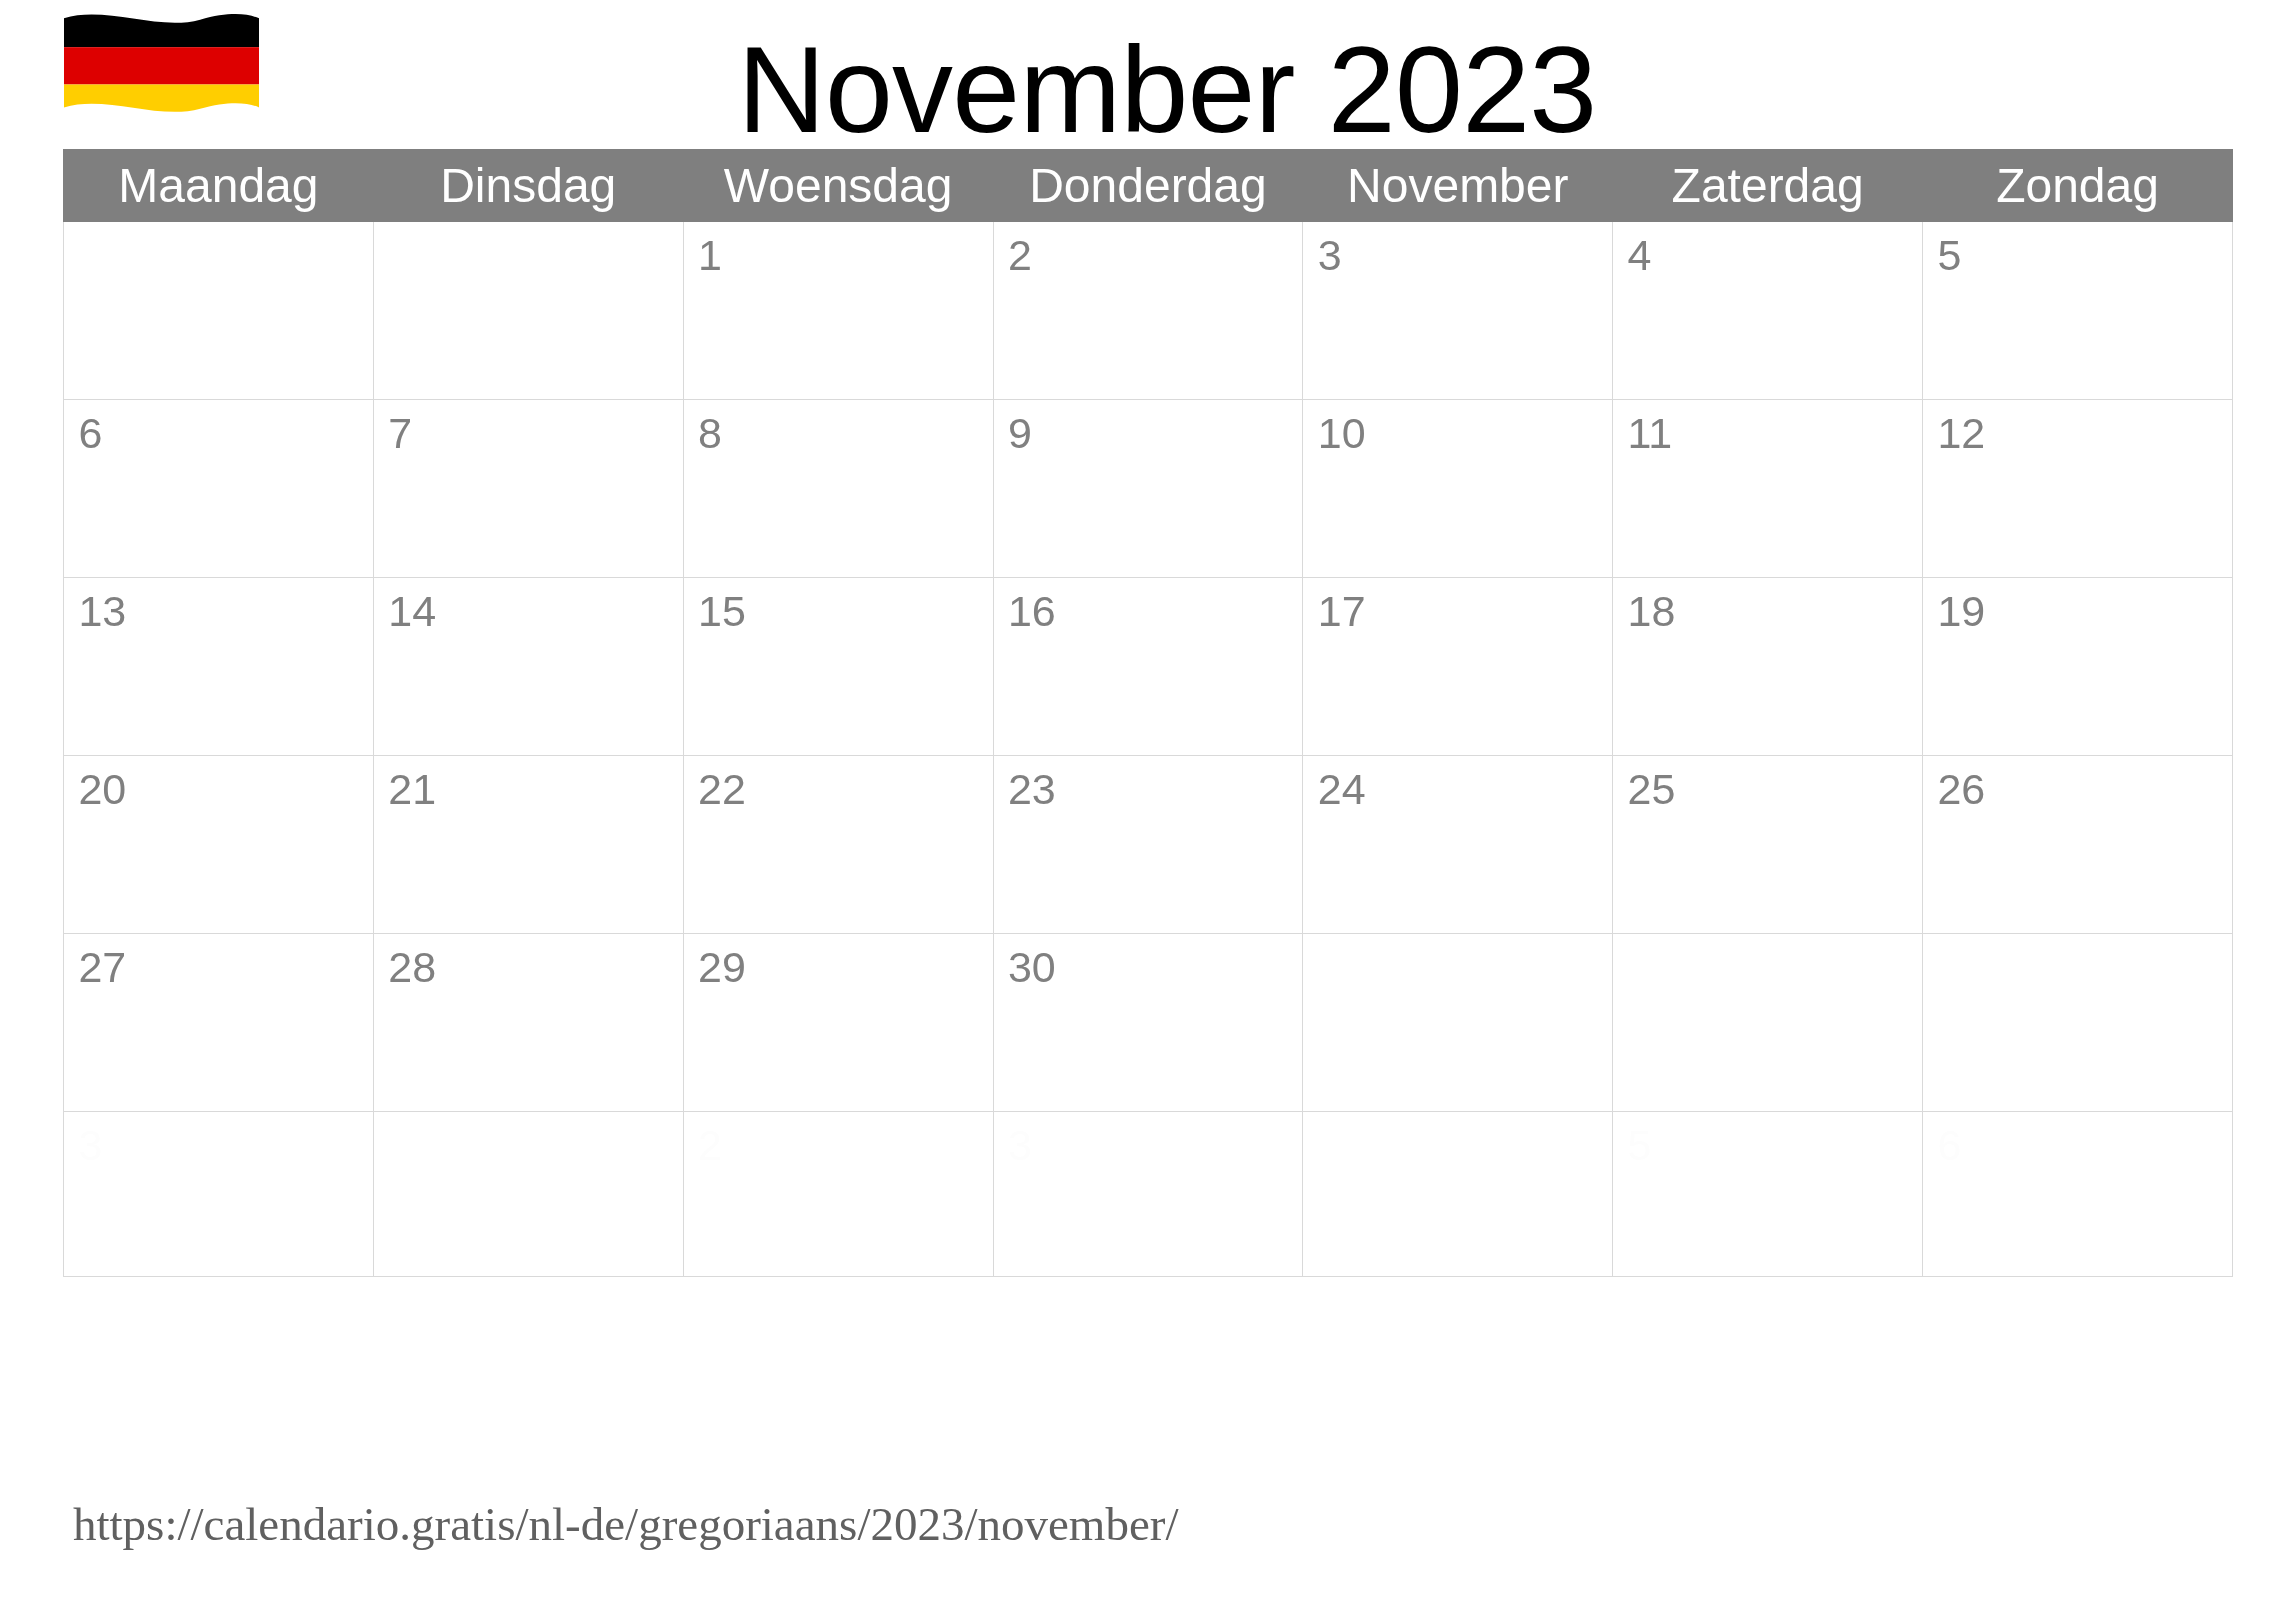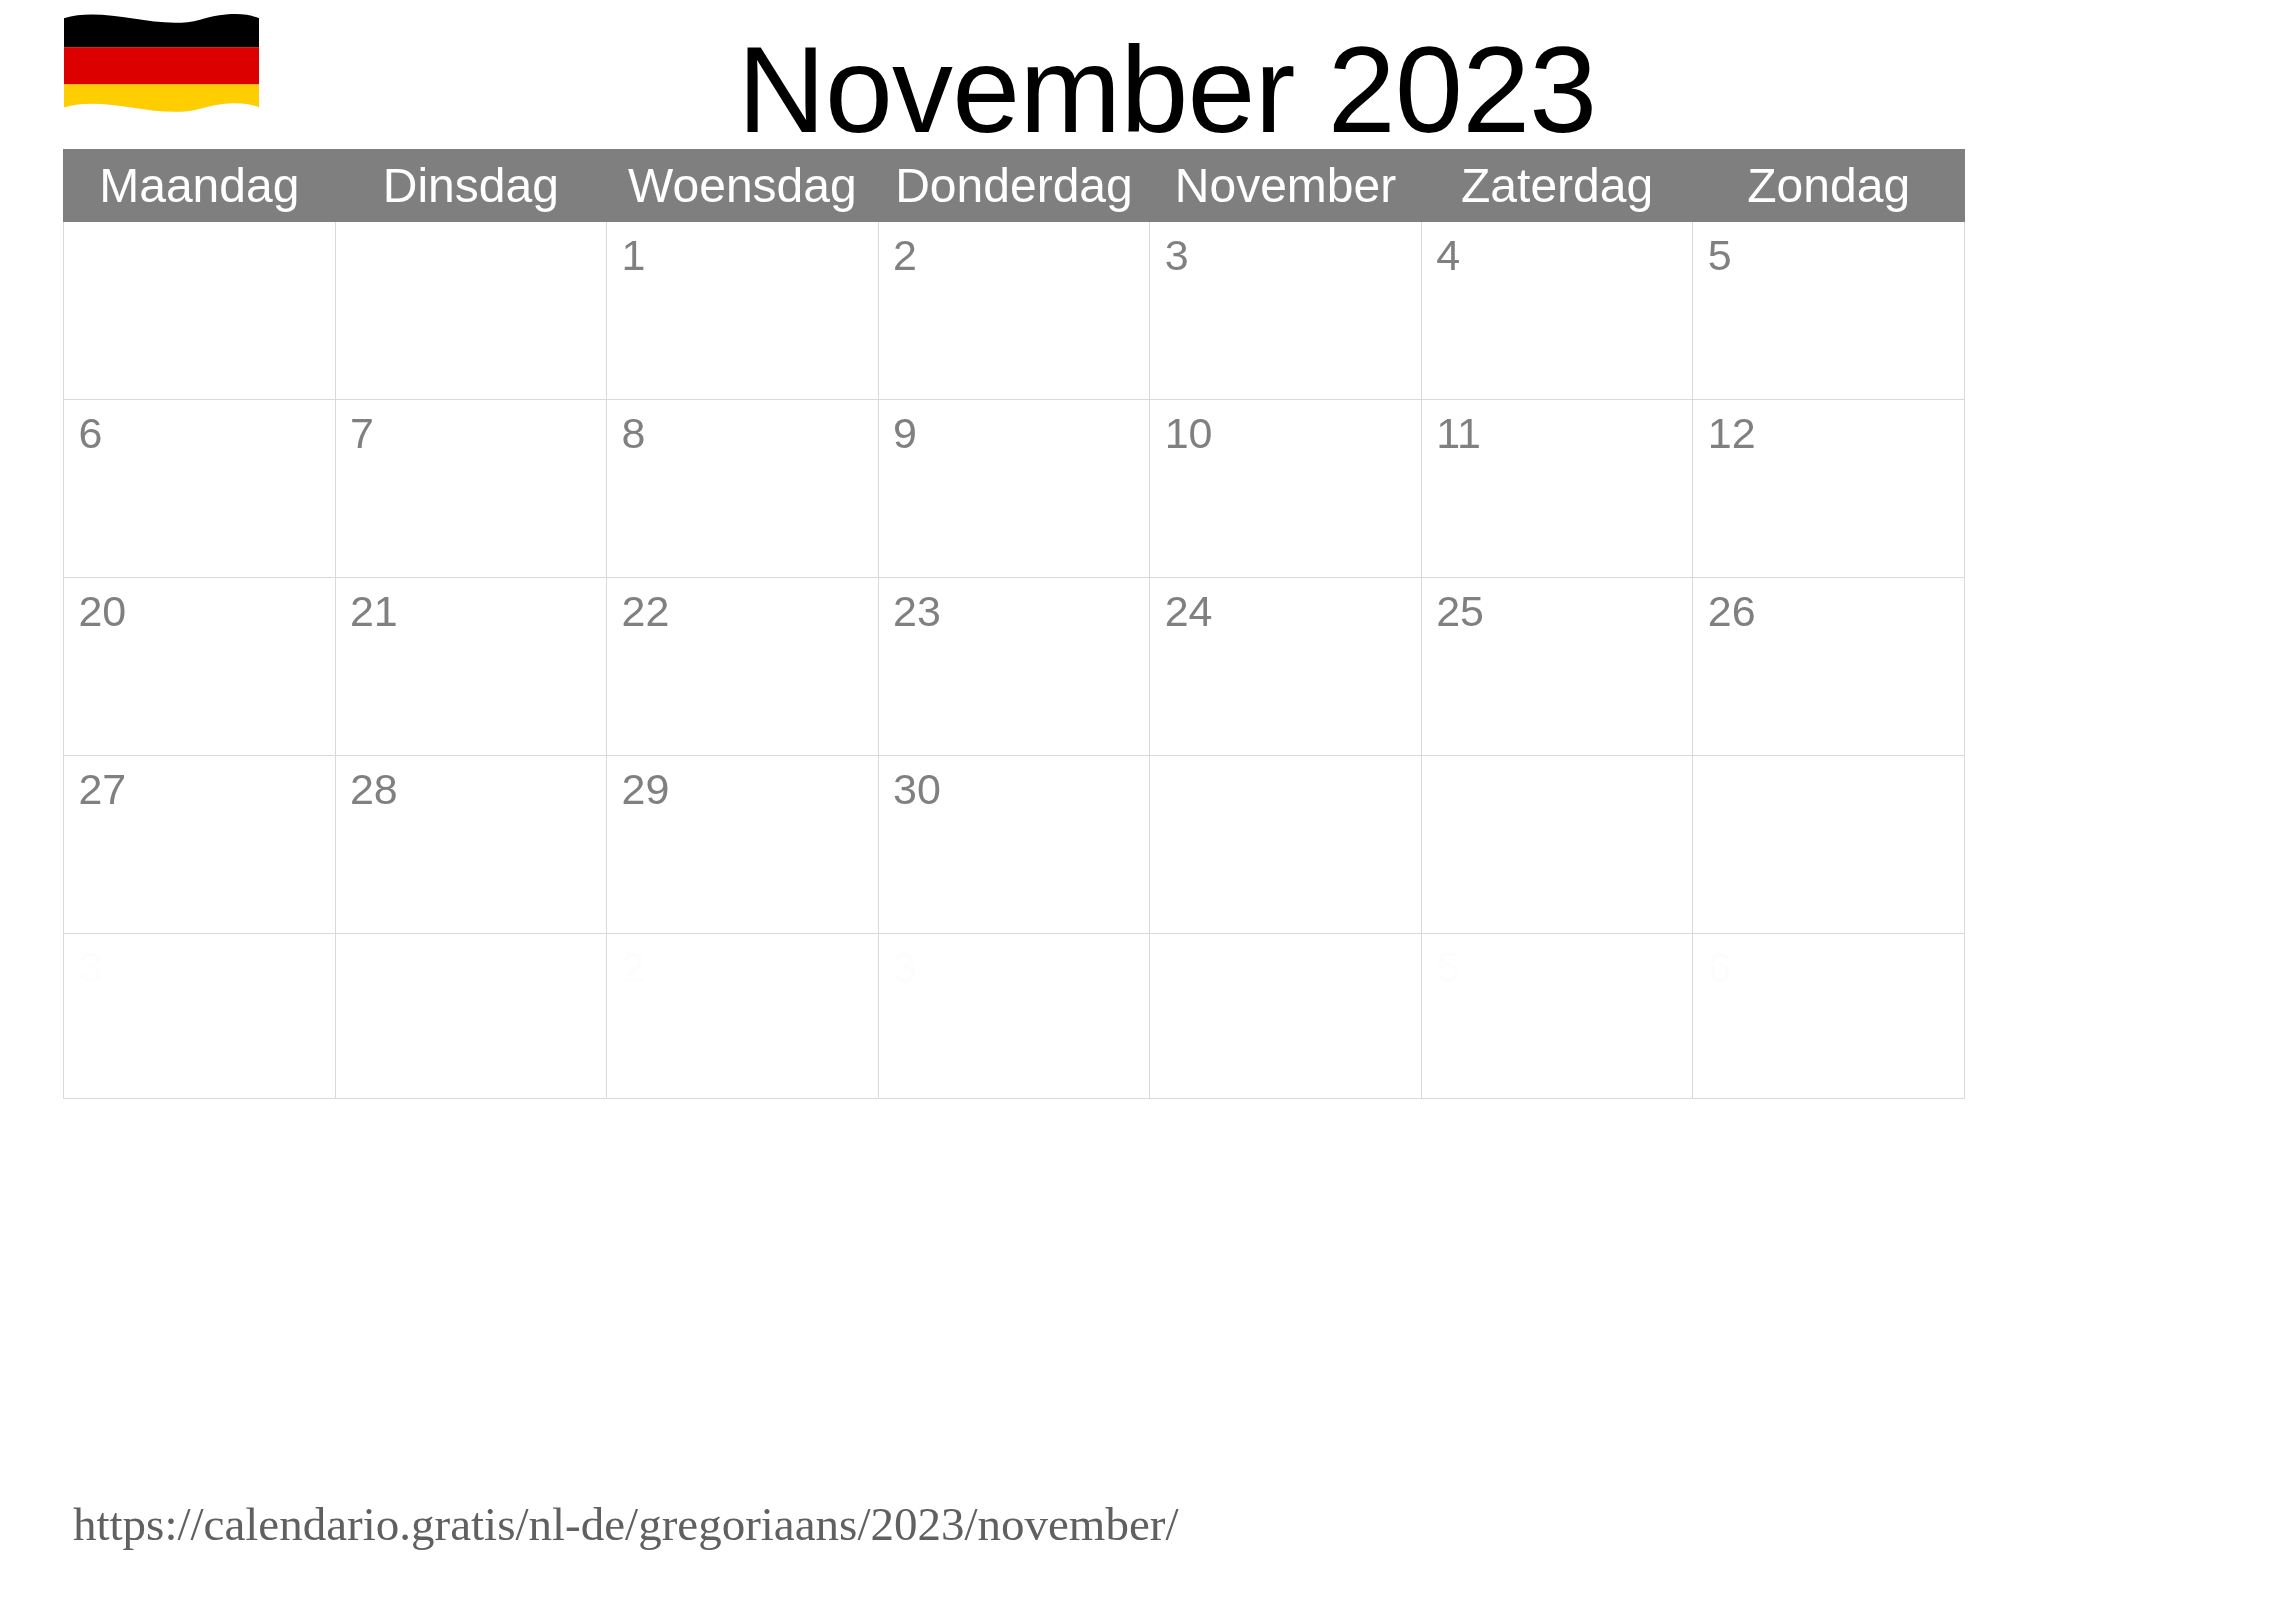--- a/index.html
+++ b/index.html
@@ -43,21 +43,21 @@
     letter-spacing: -0.7px;
     margin: 0;
     padding-left: 39px;
   }
 
   
   .calendar {
     position: absolute;
     left: 63px;
     top: 149px;
-    width: 1902px;
+    width: 2170px;
     border-collapse: collapse;
     table-layout: fixed;
   }
   .calendar th {
     background: #7f7f7f;
     color: #ffffff;
     font-weight: normal;
     font-size: 48px;
     height: 71px;
     line-height: 71px;
@@ -177,20 +177,43 @@
           </td>
         <td>
             <span class="daynum">11</span>
           </td>
         <td>
             <span class="daynum">12</span>
           </td>
       </tr>
       <tr>
         <td>
+            <span class="daynum">13</span>
+          </td>
+        <td>
+            <span class="daynum">14</span>
+          </td>
+        <td>
+            <span class="daynum">15</span>
+          </td>
+        <td>
+            <span class="daynum">16</span>
+          </td>
+        <td>
+            <span class="daynum">17</span>
+          </td>
+        <td>
+            <span class="daynum">18</span>
+          </td>
+        <td>
+            <span class="daynum">19</span>
+          </td>
+      </tr>
+      <tr>
+        <td>
             <span class="daynum">20</span>
           </td>
         <td>
             <span class="daynum">21</span>
           </td>
         <td>
             <span class="daynum">22</span>
           </td>
         <td>
             <span class="daynum">23</span>

